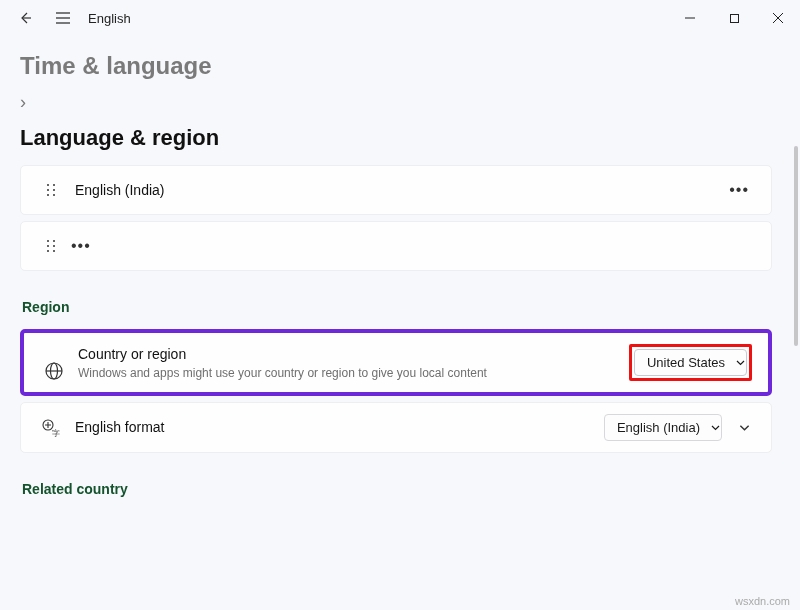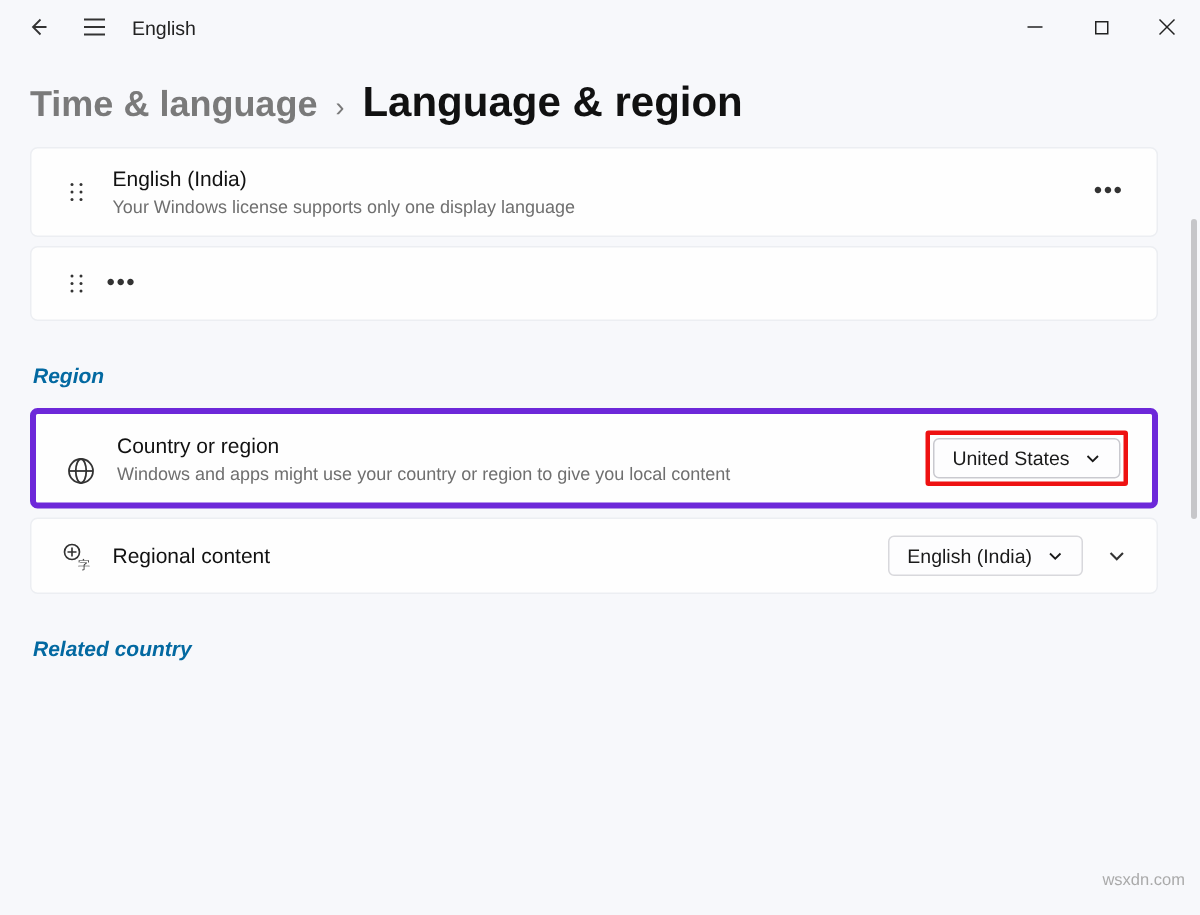--- a/index.html
+++ b/index.html
@@ -33,24 +33,25 @@
 }
 .content-scroll {
   position: absolute;
   top: 36px; left: 0; right: 8px; bottom: 0;
   overflow: hidden;
   padding: 10px 20px 0 20px;
 }
 .breadcrumb {
   display: flex; align-items: baseline; gap: 12px;
   margin: 6px 0 14px 0;
+  flex-direction: column;
 }
 .breadcrumb .bc1 { font-size: 24px; font-weight: 600; color: #7a7a7a; }
 .breadcrumb .chev { font-size: 18px; color: #7a7a7a; }
-.breadcrumb .bc2 { font-size: 28px; font-weight: 600; color: #111; }
+.breadcrumb .bc2 { font-size: 22px; font-weight: 600; color: #111; }
 .section-panel { 
   background: transparent; 
   margin-bottom: 4px;
 }
 .card {
   background: #fefefe;
   border: 1px solid #eceef2;
   border-radius: 5px;
   display: flex;
   align-items: center;
@@ -67,29 +68,28 @@
   margin-left: 10px;
 }
 .card .body .title { font-size: 14px; color: #111; line-height: 1.35; }
 .card .body .sub { font-size: 12px; color: #6f6f6f; margin-top: 1px; line-height: 1.35; }
 .card .trailing { display: flex; align-items: center; gap: 12px; }
 .more-btn { color: #333; padding: 4px 6px; font-size: 16px; letter-spacing: 1px; }
 .dropdown {
   border: 1px solid #d8d8dc;
   border-radius: 4px;
   background: #fdfdfe;
-  padding: 5px 12px 5px 12px;
+  padding: 5px 0 5px 12px;
   display: flex; align-items: center; gap: 10px;
   font-size: 13px;
 }
 .expand-chevron { color: #333; padding: 4px; }
 .section-header {
-  font-size: 14px; font-weight: 600; color: #0369a1;
+  font-size: 14px; font-weight: 600; color: #14532d;
   margin: 28px 0 14px 2px;
-  font-style: italic;
 }
 .highlight-card {
   border: 4px solid #6d28d9;
   align-items: flex-end;
 }
 .highlight-dd {
   border: 3px solid #e11;
   border-radius: 2px;
   padding: 2px;
 }
@@ -98,21 +98,21 @@
   position: absolute;
   right: 2px; top: 56px; bottom: 10px; width: 4px;
   background: transparent;
 }
 .scrollbar-thumb {
   position: absolute; top: 90px; height: 200px; width: 4px; right: 0;
   background: #c6c6c9; border-radius: 2px;
 }
 .watermark {
   position: absolute;
-  right: 10px; bottom: 17px;
+  right: 10px; bottom: 3px;
   font-size: 11px; color: #aaa;
 }
 svg { display: block; }
 </style>
 </head>
 <body>
 
 <div class="titlebar">
   <div class="icon-btn">
     <svg width="16" height="16" viewBox="0 0 16 16" fill="none" stroke="currentColor" stroke-width="1.2">
@@ -164,21 +164,20 @@
             <circle cx="3" cy="3" r="1"></circle>
             <circle cx="9" cy="3" r="1"></circle>
             <circle cx="3" cy="8" r="1"></circle>
             <circle cx="9" cy="8" r="1"></circle>
             <circle cx="3" cy="13" r="1"></circle>
             <circle cx="9" cy="13" r="1"></circle>
           </svg>
       </div>
       <div class="body">
         <div class="title">English (India)</div>
-        <div class="sub">Your Windows license supports only one display language</div>
       </div>
       <div class="trailing">
         <div class="more-btn">
           <span>•••</span>
         </div>
       </div>
     </div>
 
     <div class="card">
       <div class="lead-icon">
@@ -228,21 +227,21 @@
 
   <div class="card">
     <div class="lead-icon">
       <svg width="20" height="20" viewBox="0 0 20 20" fill="none" stroke="currentColor" stroke-width="1.1">
         <circle cx="7" cy="7" r="5"></circle>
         <path d="M4 7 H10 M7 4 V10"></path>
         <text x="11" y="18" font-size="8" fill="currentColor" stroke="none">字</text>
       </svg>
     </div>
     <div class="body">
-      <div class="title">Regional content</div>
+      <div class="title">English format</div>
     </div>
     <div class="trailing">
       <div class="dropdown">
         <span>English (India)</span>
         <svg width="11" height="11" viewBox="0 0 11 11" fill="none" stroke="currentColor" stroke-width="1.2">
             <path d="M2 4 L5.5 7.5 L9 4"></path>
           </svg>
       </div>
       <div class="expand-chevron">
         <svg width="13" height="13" viewBox="0 0 11 11" fill="none" stroke="currentColor" stroke-width="1.2">

